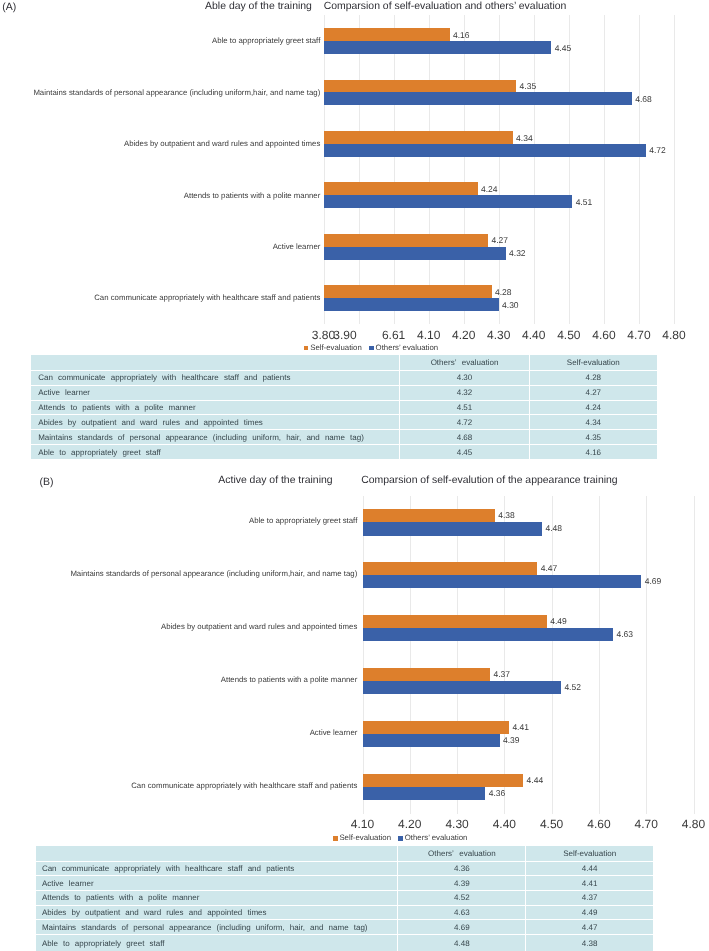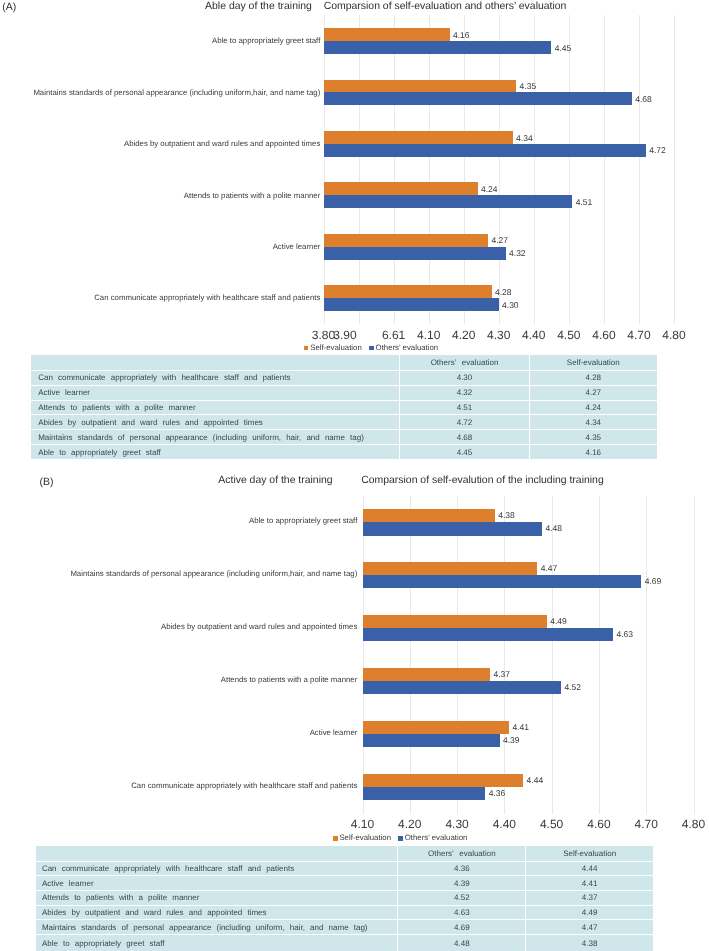--- a/index.html
+++ b/index.html
@@ -140,21 +140,21 @@
         <td class="c1" style="height:14.8px">4.45</td>
         <td class="c2" style="height:14.8px">4.16</td>
       </tr>
     </tbody>
   </table>
 </div>
 
 <div class="panel">
   <div class="plabel" style="left:39.6px;top:476.0px">(B)</div>
   <div class="ptitle" style="left:218.3px;top:474.6px">Active day of the training</div>
-  <div class="ptitle" style="left:361.2px;top:474.6px">Comparsion of self-evalution of the including training</div>
+  <div class="ptitle" style="left:361.2px;top:474.6px">Comparsion of self-evalution of the appearance training</div>
   <div class="plotwrap" style="left:362.5px;top:495.9px;width:331.0px;height:317.8px">
     <div class="grid" style="left:0.00px;height:317.8px"></div>
     <div class="grid" style="left:47.29px;height:317.8px"></div>
     <div class="grid" style="left:94.57px;height:317.8px"></div>
     <div class="grid" style="left:141.86px;height:317.8px"></div>
     <div class="grid" style="left:189.14px;height:317.8px"></div>
     <div class="grid" style="left:236.43px;height:317.8px"></div>
     <div class="grid" style="left:283.71px;height:317.8px"></div>
     <div class="grid" style="left:331.00px;height:317.8px"></div>
     <div class="bar s" style="top: 13.33px; height: 13.15px; width: 132.4px; background: rgb(221, 127, 44);"></div>

